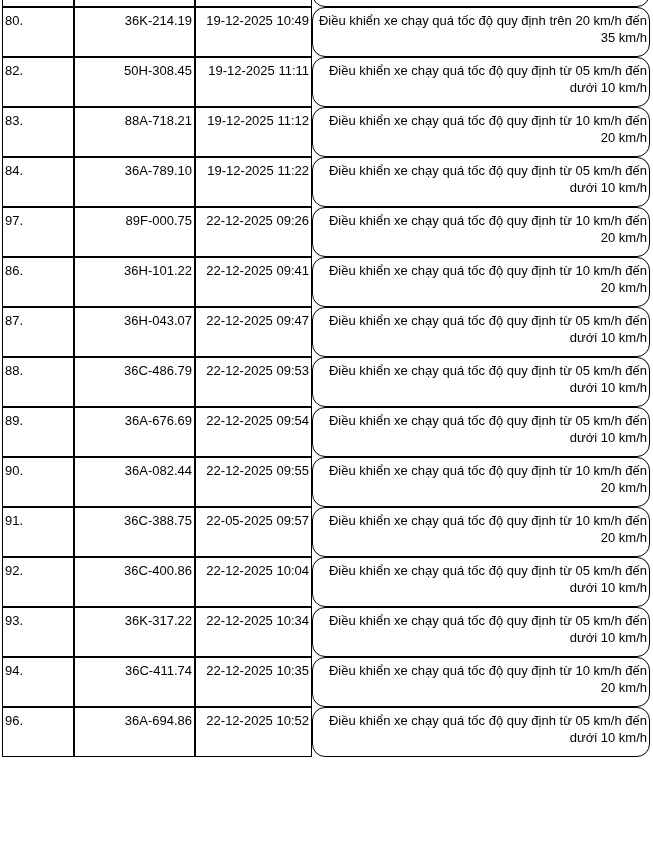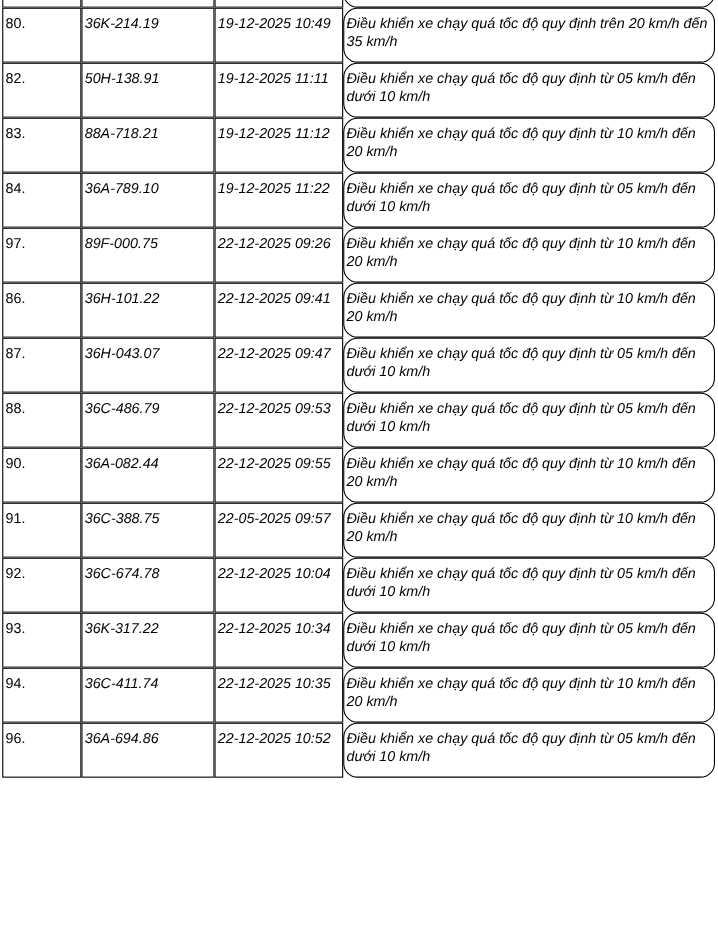--- a/index.html
+++ b/index.html
@@ -38,22 +38,21 @@
   table.violations tr.spacer-row td {
     height: 50px;
   }
   td.col-stt {
     text-align: left;
     padding-left: 8px;
   }
   td.col-plate,
   td.col-datetime,
   td.col-violation {
-    text-align: left;
-    font-style: italic;
+    text-align: right;
   }
   td.col-violation {
     padding-left: 3px;
     padding-right: 3px;
     border-radius: 13px;
   }
 </style>
 </head>
 <body>
 
@@ -73,21 +72,21 @@
         <td class="col-violation"></td>
       </tr>
     <tr>
           <td class="col-stt">80.</td>
           <td class="col-plate">36K-214.19</td>
           <td class="col-datetime">19-12-2025 10:49</td>
           <td class="col-violation">Điều khiển xe chạy quá tốc độ quy định trên 20 km/h đến 35 km/h</td>
         </tr>
         <tr>
           <td class="col-stt">82.</td>
-          <td class="col-plate">50H-138.91</td>
+          <td class="col-plate">50H-308.45</td>
           <td class="col-datetime">19-12-2025 11:11</td>
           <td class="col-violation">Điều khiển xe chạy quá tốc độ quy định từ 05 km/h đến dưới 10 km/h</td>
         </tr>
         <tr>
           <td class="col-stt">83.</td>
           <td class="col-plate">88A-718.21</td>
           <td class="col-datetime">19-12-2025 11:12</td>
           <td class="col-violation">Điều khiển xe chạy quá tốc độ quy định từ 10 km/h đến 20 km/h</td>
         </tr>
         <tr>
@@ -114,34 +113,40 @@
           <td class="col-datetime">22-12-2025 09:47</td>
           <td class="col-violation">Điều khiển xe chạy quá tốc độ quy định từ 05 km/h đến dưới 10 km/h</td>
         </tr>
         <tr>
           <td class="col-stt">88.</td>
           <td class="col-plate">36C-486.79</td>
           <td class="col-datetime">22-12-2025 09:53</td>
           <td class="col-violation">Điều khiển xe chạy quá tốc độ quy định từ 05 km/h đến dưới 10 km/h</td>
         </tr>
         <tr>
+          <td class="col-stt">89.</td>
+          <td class="col-plate">36A-676.69</td>
+          <td class="col-datetime">22-12-2025 09:54</td>
+          <td class="col-violation">Điều khiển xe chạy quá tốc độ quy định từ 05 km/h đến dưới 10 km/h</td>
+        </tr>
+        <tr>
           <td class="col-stt">90.</td>
           <td class="col-plate">36A-082.44</td>
           <td class="col-datetime">22-12-2025 09:55</td>
           <td class="col-violation">Điều khiển xe chạy quá tốc độ quy định từ 10 km/h đến 20 km/h</td>
         </tr>
         <tr>
           <td class="col-stt">91.</td>
           <td class="col-plate">36C-388.75</td>
           <td class="col-datetime">22-05-2025 09:57</td>
           <td class="col-violation">Điều khiển xe chạy quá tốc độ quy định từ 10 km/h đến 20 km/h</td>
         </tr>
         <tr>
           <td class="col-stt">92.</td>
-          <td class="col-plate">36C-674.78</td>
+          <td class="col-plate">36C-400.86</td>
           <td class="col-datetime">22-12-2025 10:04</td>
           <td class="col-violation">Điều khiển xe chạy quá tốc độ quy định từ 05 km/h đến dưới 10 km/h</td>
         </tr>
         <tr>
           <td class="col-stt">93.</td>
           <td class="col-plate">36K-317.22</td>
           <td class="col-datetime">22-12-2025 10:34</td>
           <td class="col-violation">Điều khiển xe chạy quá tốc độ quy định từ 05 km/h đến dưới 10 km/h</td>
         </tr>
         <tr>

